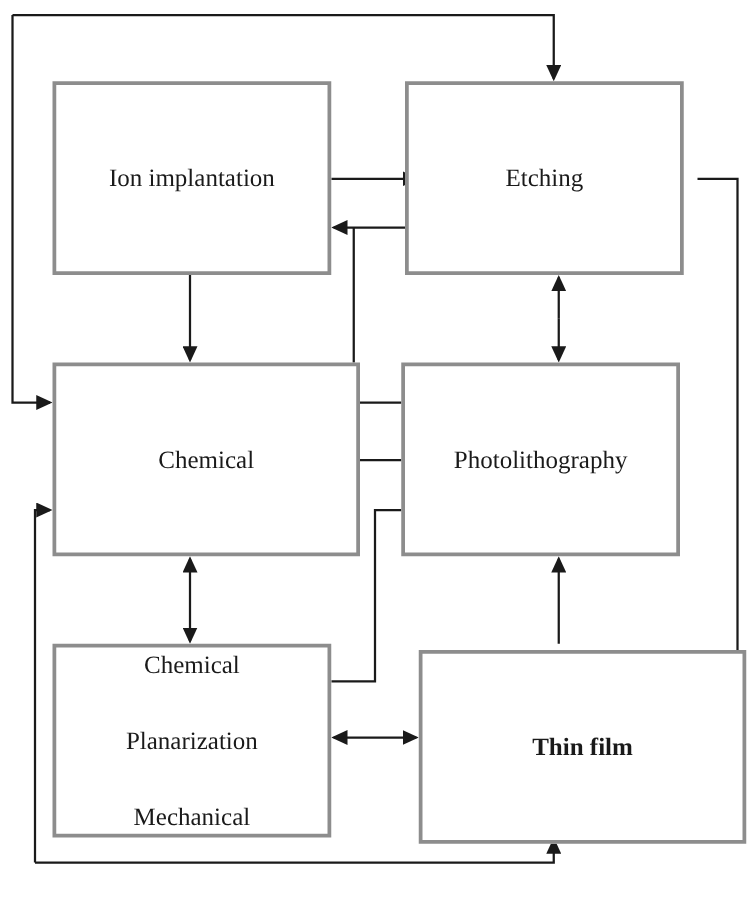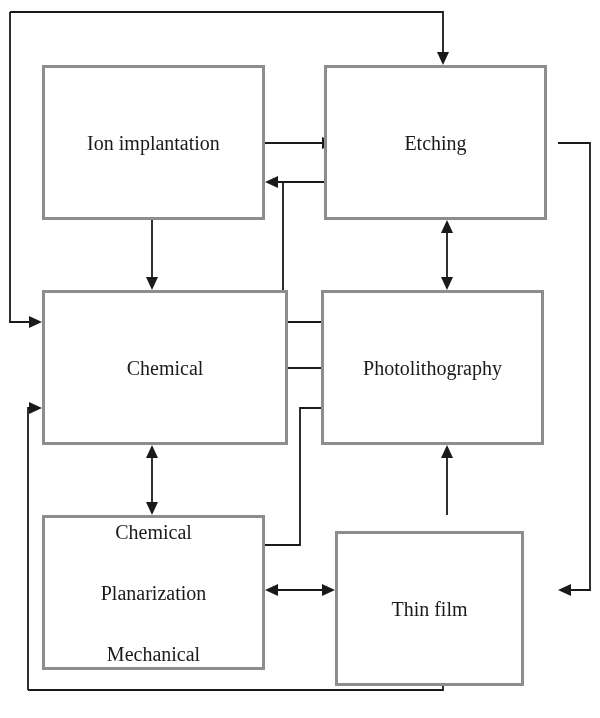--- a/index.html
+++ b/index.html
@@ -34,21 +34,21 @@
     text-align: center;
     color: #1a1a1a;
     font-size: 20px;
     line-height: 1.5;
   }
   .node--ion       { left: 42px;  top: 65px;  width: 223px; height: 155px; align-items: center; }
   .node--etching   { left: 324px; top: 65px;  width: 223px; height: 155px; }
   .node--diffusion { left: 42px;  top: 290px; width: 246px; height: 155px; }
   .node--photo     { left: 321px; top: 290px; width: 223px; height: 155px; }
   .node--cmp       { left: 42px;  top: 515px; width: 223px; height: 155px; gap: 31px; }
-  .node--thin      { left: 335px; top: 531px; width: 189px; height: 155px; }
+  .node--thin      { left: 335px; top: 520px; width: 262px; height: 155px; font-weight: bold; }
 </style>
 </head>
 <body>
 
 <div class="canvas">
 
   <svg class="edges" width="600" height="718" viewBox="0 0 600 718" xmlns="http://www.w3.org/2000/svg">
     <defs>
       <marker id="ah" viewBox="0 0 13 12" refX="11" refY="6" markerWidth="13" markerHeight="12" markerUnits="userSpaceOnUse" orient="auto">
         <path d="M0,0 L13,6 L0,12 Z" fill="#1a1a1a"></path>

